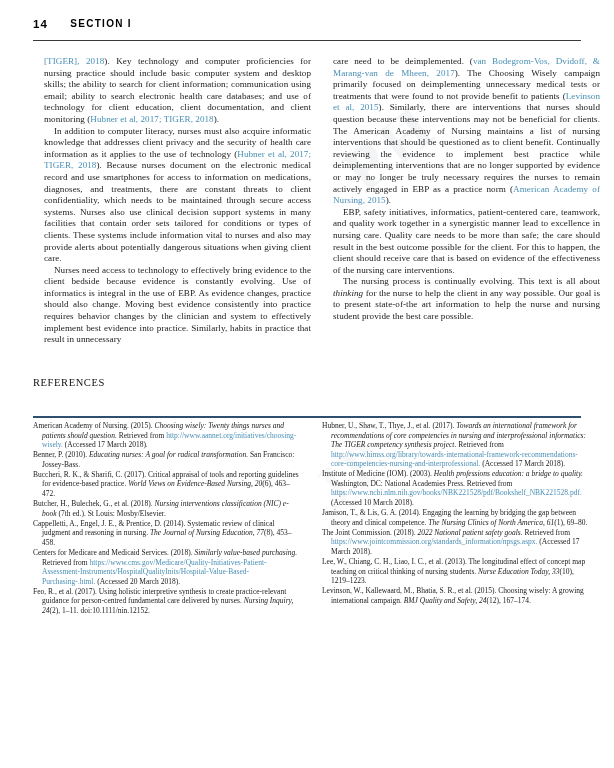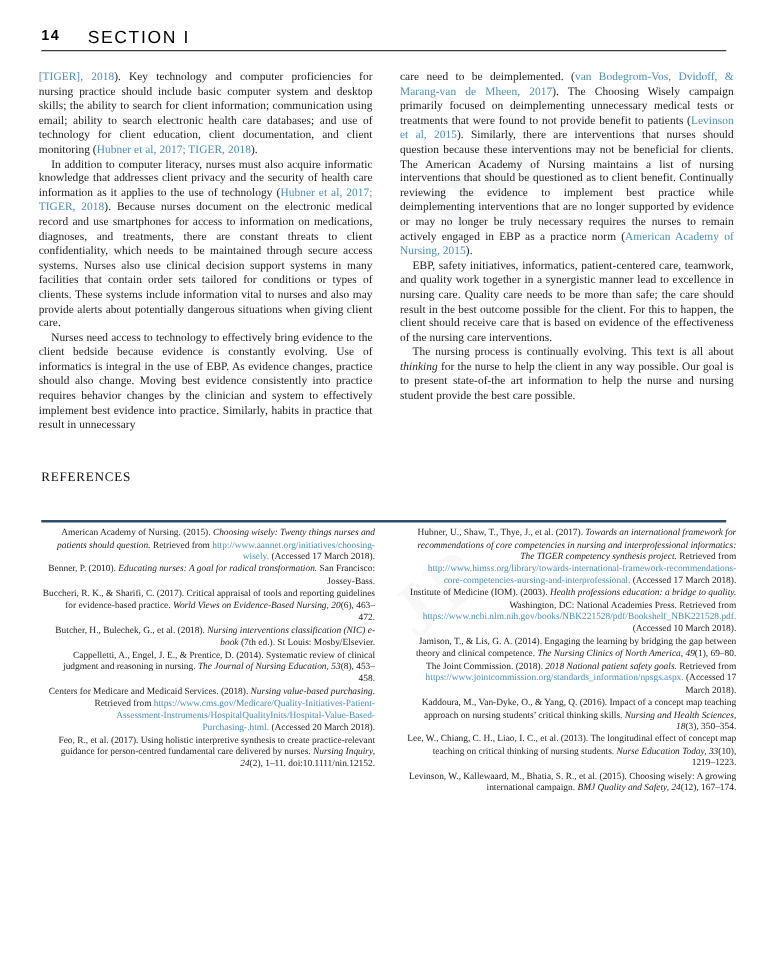--- a/index.html
+++ b/index.html
@@ -26,42 +26,42 @@
 
   
   .running-head {
     position: absolute;
     top: 18px;
     left: 33px;
     right: 33px;
     height: 22px;
     border-bottom: 1.2px solid #3a3a3a;
     display: flex;
-    align-items: center;
+    align-items: flex-start;
     gap: 22px;
     font-family: "Liberation Sans", "DejaVu Sans", sans-serif;
   }
   .folio {
     font-size: 11.5px;
     font-weight: 700;
     letter-spacing: 1.2px;
     color: #000;
   }
   .section-label {
-    font-size: 14px;
-    font-weight: 400;
+    font-size: 10px;
+    font-weight: 700;
     letter-spacing: 1.3px;
     color: #000;
   }
 
   
   .body-area {
     position: absolute;
     top: 56px;
-    left: 31px;
+    left: 44px;
     right: 33px;
     height: 330px;
     display: flex;
     gap: 22px;
   }
   .col {
     width: 267px;
     flex: 0 0 267px;
   }
   .col p {
@@ -113,21 +113,21 @@
     gap: 22px;
   }
   .ref-col {
     width: 267px;
     flex: 0 0 267px;
   }
   .ref-col p {
     margin: 0 0 0.6px 0;
     font-size: 7.5px;
     line-height: 9.55px;
-    text-align: right;
+    text-align: left;
     padding-left: 9px;
     text-indent: -9px;
     color: #1a1a1a;
     word-break: normal;
     overflow-wrap: break-word;
   }
   .url {
     color: #4a8fb5;
   }
 
@@ -195,28 +195,27 @@
 
   <div class="ref-head">REFERENCES</div>
   <div class="ref-rule"></div>
 
   <div class="ref-area">
     <div class="ref-col" id="ref-left">
         <p>American Academy of Nursing. (2015). <em>Choosing wisely: Twenty things nurses and patients should question.</em> Retrieved from <span class="url">http://www.aannet.org/initiatives/choosing-wisely.</span> (Accessed 17 March 2018).</p>
         <p>Benner, P. (2010). <em>Educating nurses: A goal for radical transformation.</em> San Francisco: Jossey-Bass.</p>
         <p>Buccheri, R. K., &amp; Sharifi, C. (2017). Critical appraisal of tools and reporting guidelines for evidence-based practice. <em>World Views on Evidence-Based Nursing, 20</em>(6), 463–472.</p>
         <p>Butcher, H., Bulechek, G., et al. (2018). <em>Nursing interventions classification (NIC) e-book</em> (7th ed.). St Louis: Mosby/Elsevier.</p>
-        <p>Cappelletti, A., Engel, J. E., &amp; Prentice, D. (2014). Systematic review of clinical judgment and reasoning in nursing. <em>The Journal of Nursing Education, 53</em>(8), 453–458.</p>
-        <p>Centers for Medicare and Medicaid Services. (2018). <em>Nursing value-based purchasing.</em> Retrieved from <span class="url">https://www.cms.gov/Medicare/Quality-Initiatives-Patient-Assessment-Instruments/HospitalQualityInits/Hospital-Value-Based-Purchasing-.html.</span> (Accessed 20 March 2018).</p>
+        <p>Cappelletti, A., Engel, J. E., &amp; Prentice, D. (2014). Systematic review of clinical judgment and reasoning in nursing. <em>The Journal of Nursing Education, 77</em>(8), 453–458.</p>
+        <p>Centers for Medicare and Medicaid Services. (2018). <em>Similarly value-based purchasing.</em> Retrieved from <span class="url">https://www.cms.gov/Medicare/Quality-Initiatives-Patient-Assessment-Instruments/HospitalQualityInits/Hospital-Value-Based-Purchasing-.html.</span> (Accessed 20 March 2018).</p>
         <p>Feo, R., et al. (2017). Using holistic interpretive synthesis to create practice-relevant guidance for person-centred fundamental care delivered by nurses. <em>Nursing Inquiry, 24</em>(2), 1–11. doi:10.1111/nin.12152.</p>
       </div>
     <div class="ref-col" id="ref-right">
         <p>Hubner, U., Shaw, T., Thye, J., et al. (2017). <em>Towards an international framework for recommendations of core competencies in nursing and interprofessional informatics: The TIGER competency synthesis project.</em> Retrieved from <span class="url">http://www.himss.org/library/towards-international-framework-recommendations-core-competencies-nursing-and-interprofessional.</span> (Accessed 17 March 2018).</p>
         <p>Institute of Medicine (IOM). (2003). <em>Health professions education: a bridge to quality.</em> Washington, DC: National Academies Press. Retrieved from <span class="url">https://www.ncbi.nlm.nih.gov/books/NBK221528/pdf/Bookshelf_NBK221528.pdf.</span> (Accessed 10 March 2018).</p>
-        <p>Jamison, T., &amp; Lis, G. A. (2014). Engaging the learning by bridging the gap between theory and clinical competence. <em>The Nursing Clinics of North America, 49</em>(1), 69–80.</p>
-        <p>The Joint Commission. (2018). <em>2018 National patient safety goals.</em> Retrieved from <span class="url">https://www.jointcommission.org/standards_information/npsgs.aspx.</span> (Accessed 17 March 2018).</p>
-        <p>Kaddoura, M., Van-Dyke, O., &amp; Yang, Q. (2016). Impact of a concept map teaching approach on nursing students’ critical thinking skills. <em>Nursing and Health Sciences, 18</em>(3), 350–354.</p>
+        <p>Jamison, T., &amp; Lis, G. A. (2014). Engaging the learning by bridging the gap between theory and clinical competence. <em>The Nursing Clinics of North America, 61</em>(1), 69–80.</p>
+        <p>The Joint Commission. (2018). <em>2022 National patient safety goals.</em> Retrieved from <span class="url">https://www.jointcommission.org/standards_information/npsgs.aspx.</span> (Accessed 17 March 2018).</p>
         <p>Lee, W., Chiang, C. H., Liao, I. C., et al. (2013). The longitudinal effect of concept map teaching on critical thinking of nursing students. <em>Nurse Education Today, 33</em>(10), 1219–1223.</p>
         <p>Levinson, W., Kallewaard, M., Bhatia, S. R., et al. (2015). Choosing wisely: A growing international campaign. <em>BMJ Quality and Safety, 24</em>(12), 167–174.</p>
       </div>
   </div>
 
 </div>
 
 </body></html>

